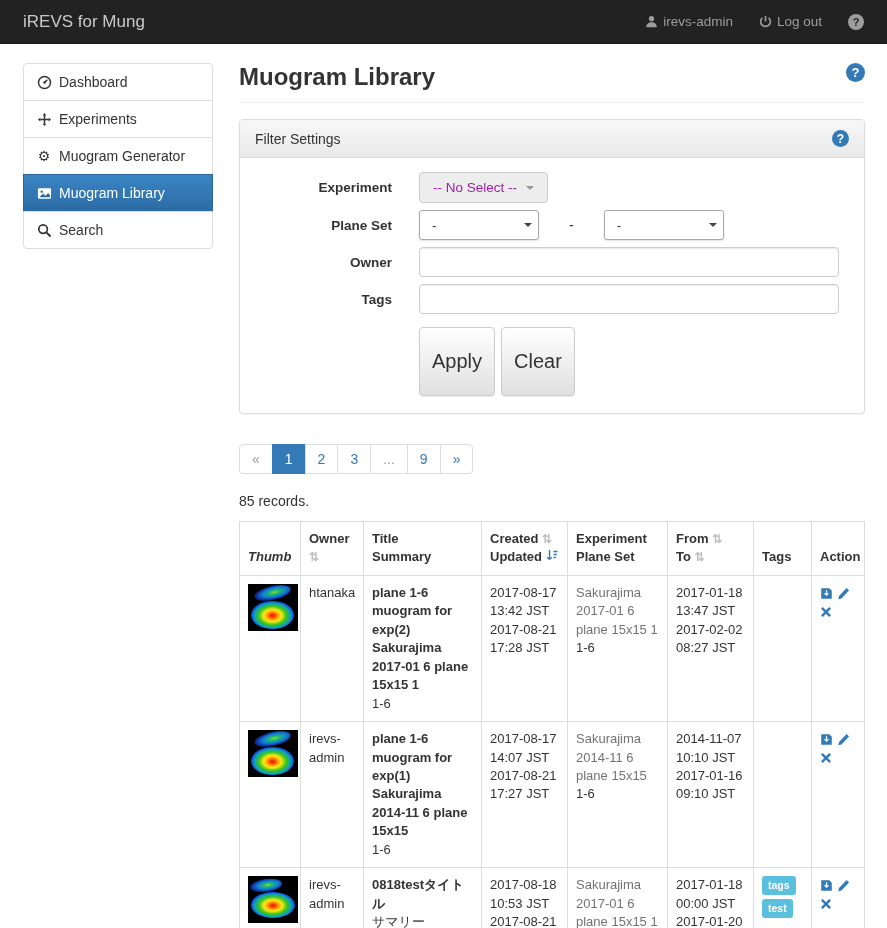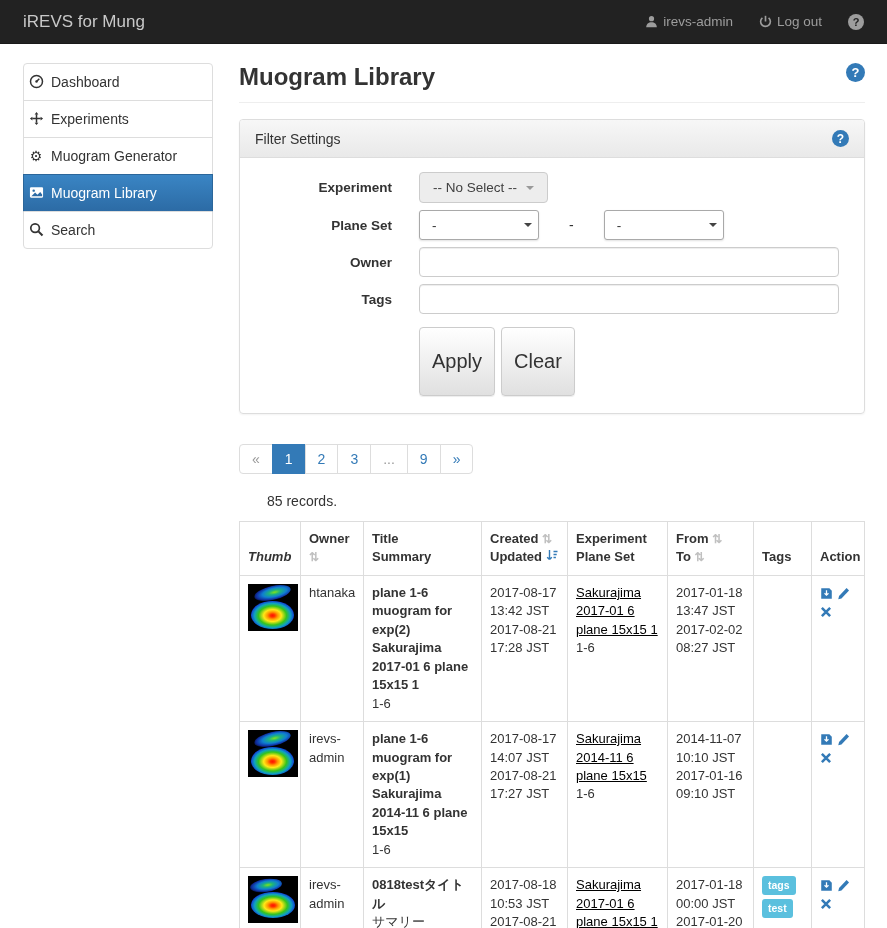--- a/index.html
+++ b/index.html
@@ -21,22 +21,22 @@
   .qcircle.q-lg { width:19px; height:19px; font-size:13px; }
   .qcircle.q-md { width:17px; height:17px; font-size:12px; }
 
   
   .content { display:flex; padding:19px 23px 0 23px; }
   .sidebar { width:190px; flex:none; }
   .main { flex:1; margin-left:26px; }
 
   
   .list-group { border-radius:4px; }
-  .lg-item { border:1px solid #ddd; margin-top:-1px; padding:10px 4px; font-size:14px;
-             display:flex; align-items:flex-start; gap:7px; color:#333; cursor:pointer; background:#fff; }
+  .lg-item { border:1px solid #ddd; margin-top:-1px; padding:10px 12px; font-size:14px;
+             display:flex; align-items:flex-end; gap:7px; color:#333; cursor:pointer; background:#fff; }
   .lg-item:first-child { border-radius:4px 4px 0 0; margin-top:0; }
   .lg-item:last-child { border-radius:0 0 4px 4px; }
   .lg-item.active { background:linear-gradient(to bottom,#3a85c4,#2c6ba5); border-color:#2b669a; color:#fff; }
   .lg-item .icn { width:16px; display:inline-flex; justify-content:center; align-items:center; font-size:14px; }
   .lg-item svg { display:block; }
 
   
   .page-header { display:flex; align-items:flex-start; justify-content:space-between;
                  border-bottom:1px solid #eee; padding-bottom:11px; }
   .page-title { font-size:24px; font-weight:bold; color:#333; }
@@ -46,21 +46,21 @@
            box-shadow:0 1px 2px rgba(0,0,0,.05); }
   .panel-heading { background:linear-gradient(to bottom,#f7f7f7,#e9e9e9); border-bottom:1px solid #ddd;
                    border-radius:3px 3px 0 0; padding:10px 15px; display:flex;
                    align-items:center; justify-content:space-between; font-size:14px; color:#333; }
   .panel-body { padding:14px 15px 15px 15px; }
   .form-row { display:flex; align-items:center; margin-bottom:7px; }
   .form-label { width:164px; flex:none; text-align:right; padding-right:27px;
                 font-weight:bold; font-size:13.5px; color:#333; }
 
   .dd-btn { display:inline-flex; align-items:center; gap:9px; background:#ededed;
-            border:1px solid #ccc; border-radius:4px; padding:7px 13px; color:#404040;
+            border:1px solid #ccc; border-radius:4px; padding:7px 13px; color:#a21caf;
             font-size:13.5px; cursor:pointer; }
   .caret-down { width:0; height:0; border-left:4px solid transparent; border-right:4px solid transparent;
                 border-top:4px solid #999; }
   .select-box { width:120px; height:30px; background:#fff; border:1px solid #a9a9a9; border-radius:3px;
                 display:inline-flex; align-items:center; justify-content:space-between;
                 padding:0 6px 0 12px; font-size:13.5px; color:#333; cursor:pointer;
                 box-shadow:0 1px 2px rgba(0,0,0,.12); }
   .select-box .caret-down { border-top-color:#444; }
   .dash-sep { margin:0 30px; color:#333; font-size:14px; }
   .gap-26 { width:27px; }
@@ -80,37 +80,37 @@
 
   
   .pagination { display:inline-flex; margin-top:30px; }
   .page-item { padding:6px 12px; border:1px solid #ddd; margin-left:-1px; font-size:14px;
                color:#337ab7; background:#fff; cursor:pointer; text-decoration:none; }
   .page-item:first-child { border-radius:4px 0 0 4px; margin-left:0; }
   .page-item:last-child { border-radius:0 4px 4px 0; }
   .page-item.active { background:#337ab7; border-color:#337ab7; color:#fff; }
   .page-item.disabled { color:#999; cursor:default; }
 
-  .records { margin-top:19px; font-size:14px; color:#333;margin-left:28px; }
+  .records { margin-top:19px; font-size:14px; color:#333; }
 
   
   table.grid { border-collapse:collapse; margin-top:12px; width:625px; table-layout:fixed; }
   .grid th, .grid td { border:1px solid #ddd; padding:8px; font-size:13px; line-height:1.42;
                        text-align:left; overflow:hidden; }
   .grid th { vertical-align:bottom; font-weight:bold; color:#333; }
   .grid td { vertical-align:top; }
   .col-thumb{width:61px;font-style:italic;} .col-owner{width:63px;} .col-title{width:118px;}
   .col-created{width:86px;} .col-exp{width:100px;} .col-fromto{width:86px;}
   .col-tags{width:58px;} .col-action{width:53px;}
   .sort-icon { color:#c0c0c0; font-size:12px; cursor:pointer; }
   .hdr-line { white-space:nowrap; }
   .pre { white-space:pre-line; }
   .cell-title { font-weight:bold; }
   .cell-summary { font-weight:normal; }
-  a.tbl-link { color:#000000; text-decoration:underline; cursor:pointer; }
+  a.tbl-link { color:#737373; cursor:pointer; }
   .tag-badge { display:inline-block; background:#5bc0de; color:#fff; font-size:10.5px; font-weight:bold;
                border-radius:3px; padding:2px 6px; margin-bottom:4px; }
   .action-cell svg { cursor:pointer; display:inline-block; vertical-align:middle; }
 
   
   .thumb { width:50px; height:47px; background:#000; position:relative; overflow:hidden; cursor:pointer; }
   .thumb .blob { position:absolute; border-radius:50%; }
   .blob-main { left:3px; bottom:2px; width:43px; height:28px;
     background:radial-gradient(ellipse at 50% 52%, #ff1500 0%, #ff3000 7%, #ff9700 17%, #ffe817 29%,
       #35c41c 46%, #0fa3c0 59%, #1141d6 71%, #071a66 83%, rgba(0,0,30,0) 93%); }

